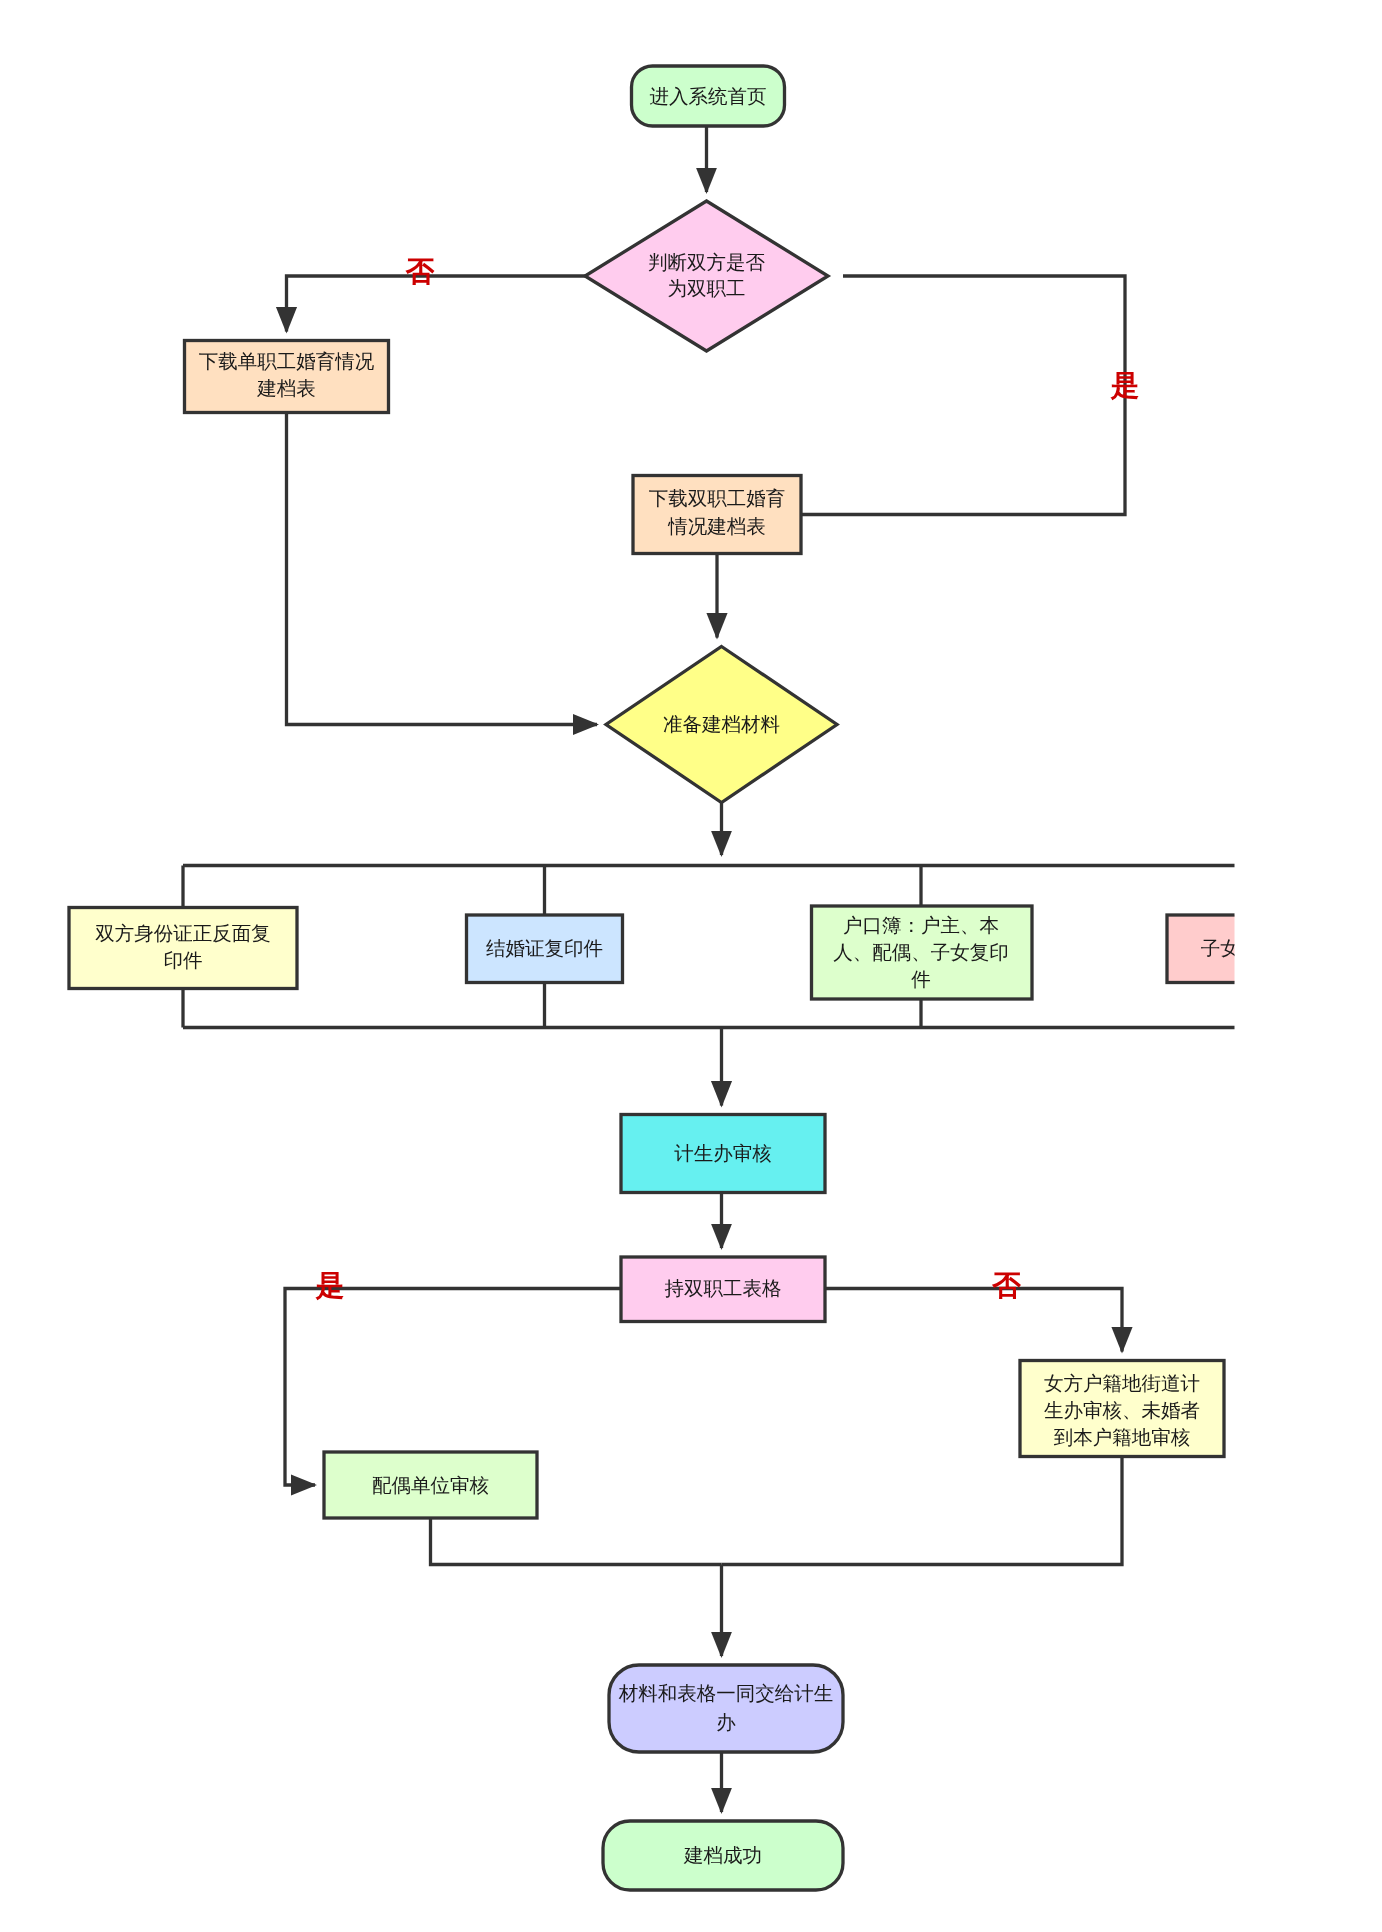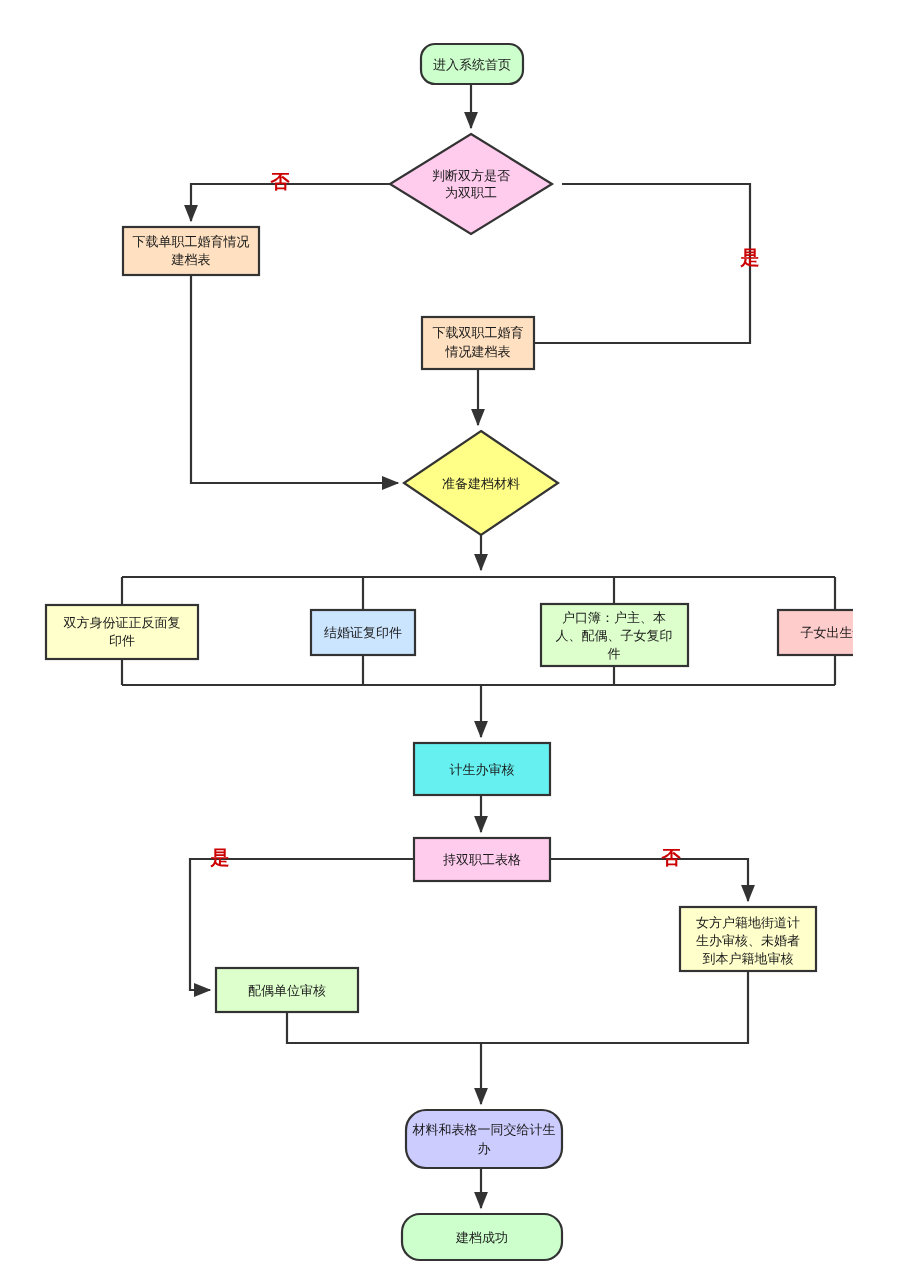--- a/index.html
+++ b/index.html
@@ -9,21 +9,20 @@
   }
   body {
     font-family: "DejaVu Sans", "Liberation Sans", sans-serif;
   }
   #flow-root {
     position: relative;
     width: 823px;
     height: 1288px;
     background: #ffffff;
     overflow: hidden;
-    padding-left: 30px;
   }
   svg#flow-svg {
     position: absolute;
     left: 0;
     top: 0;
     width: 921px;
     height: 1288px;
   }
   .edge {
     fill: none;

